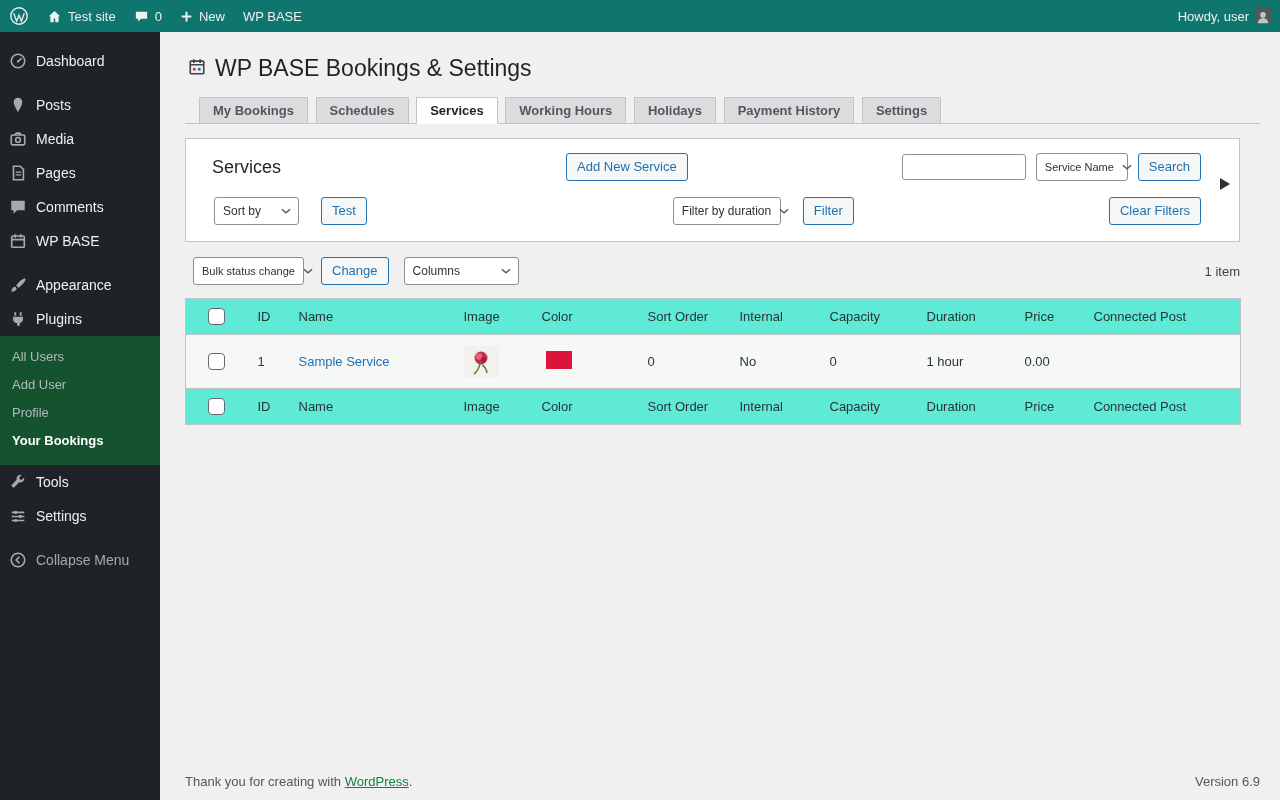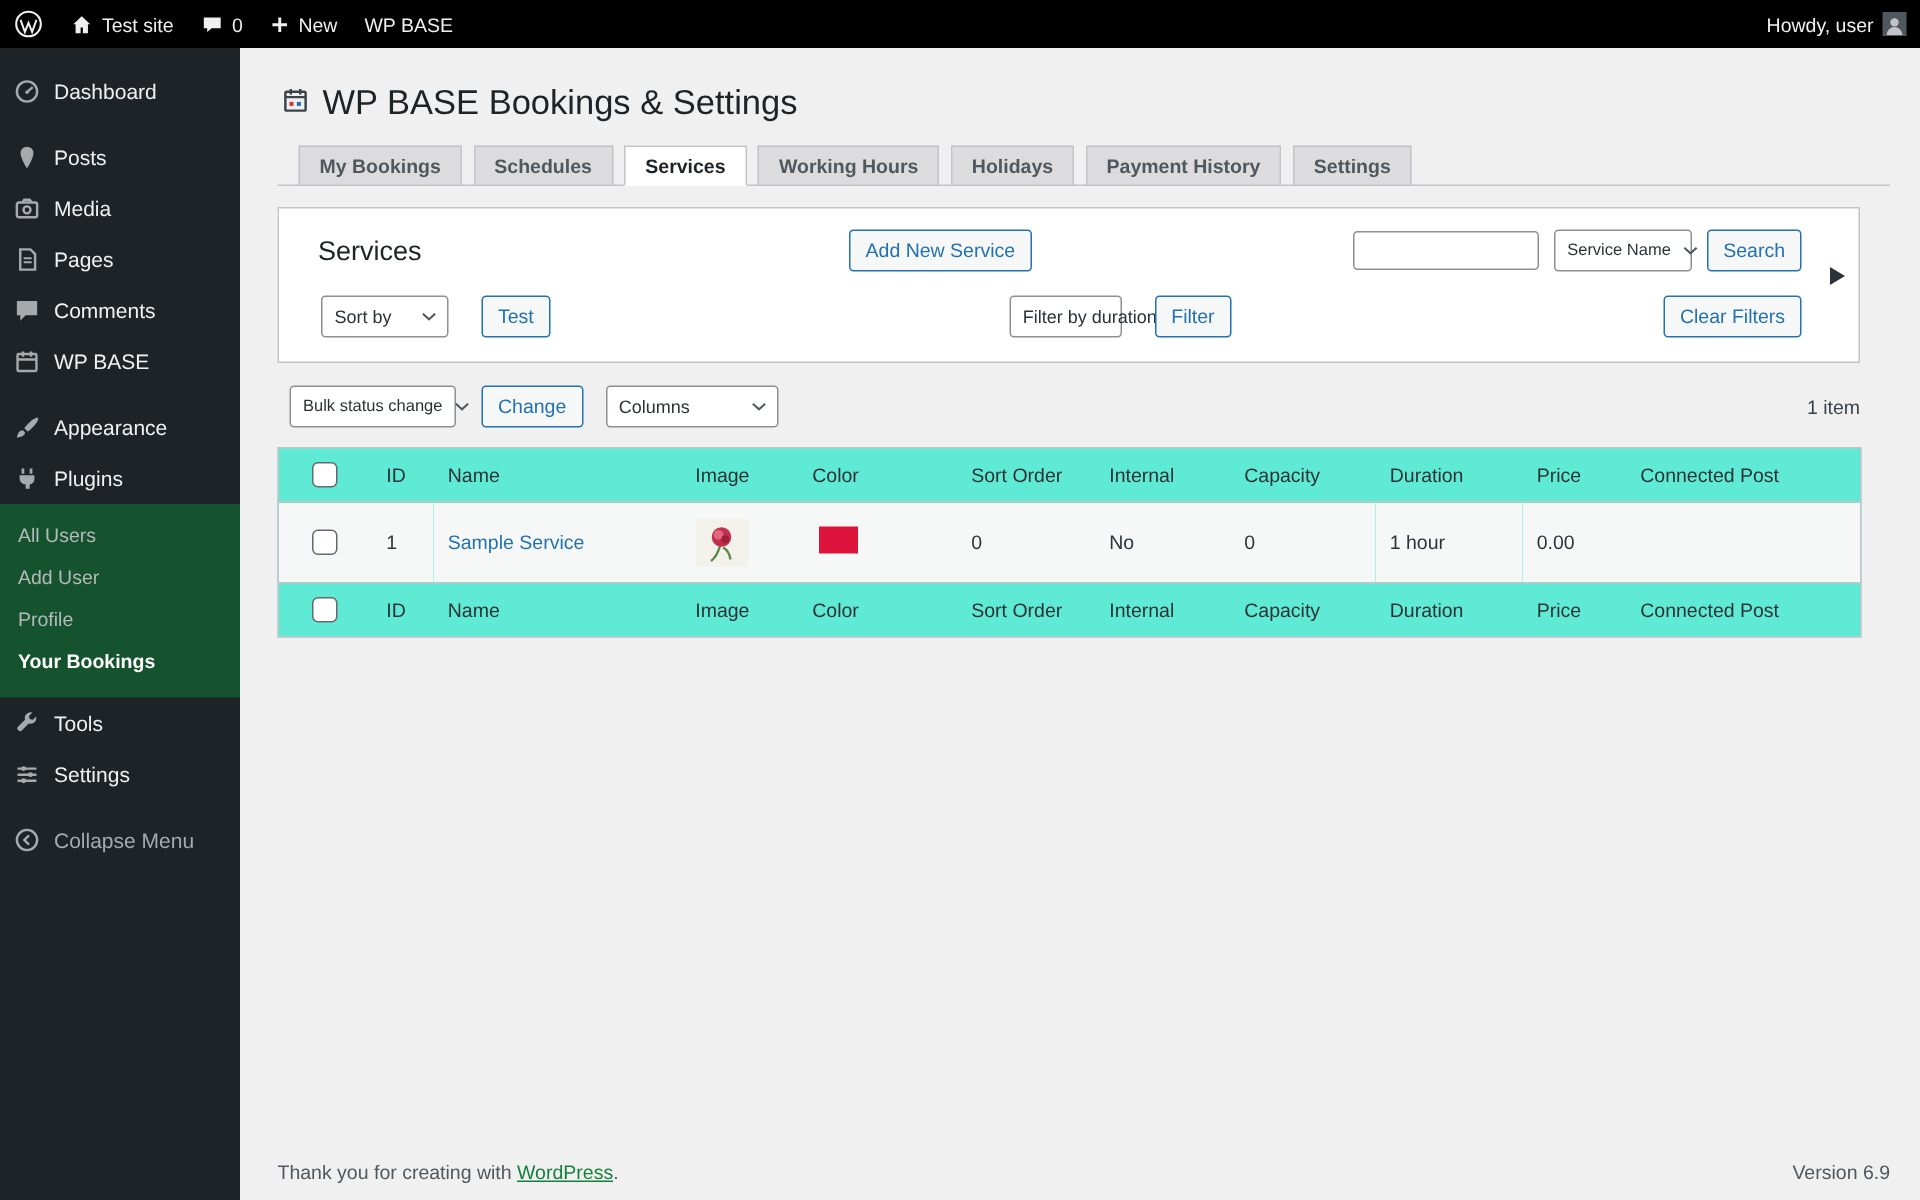--- a/index.html
+++ b/index.html
@@ -5,21 +5,21 @@
   * { box-sizing: border-box; }
   html,body { margin:0; padding:0; }
   body {
     width:1280px; height:800px; position:relative; overflow:hidden;
     background:#f0f0f1; color:#3c434a;
     font-family:"Liberation Sans","DejaVu Sans",sans-serif; font-size:13px;
   }
   
   .admin-bar {
     position:fixed; top:0; left:0; width:1280px; height:32px;
-    background:#000000; color:#f0f0f1; display:flex; align-items:stretch; z-index:100;
+    background:#0f766e; color:#f0f0f1; display:flex; align-items:stretch; z-index:100;
   }
   .ab-item { display:flex; align-items:center; gap:6px; padding:0 9px; font-size:13px; cursor:pointer; }
   .ab-item svg { display:block; }
   .ab-spacer { flex:1; }
   .avatar { width:16px; height:16px; background:#50575e; display:inline-flex; align-items:flex-end; justify-content:center; overflow:hidden; }
   
   .sidebar {
     position:fixed; top:32px; left:0; width:160px; height:768px;
     background:#1d2327; padding-top:12px; z-index:50;
   }
@@ -67,21 +67,21 @@
     background:#f6f7f7; border:1px solid #2271b1; border-radius:3px;
     color:#2271b1; font-size:13px; font-family:inherit; cursor:pointer; white-space:nowrap;
   }
   .wp-select {
     display:inline-flex; align-items:center; justify-content:space-between; gap:8px;
     height:28px; padding:0 7px 0 8px; background:#fff;
     border:1px solid #8c8f94; border-radius:3px; font-size:12px; color:#2c3338; cursor:pointer; white-space:nowrap;
   }
   .wp-select svg { flex:none; display:block; }
   .w-sort { width:85px; margin-left:12px; }
-  .w-filter { width:75px; margin-left:306px; }
+  .w-filter { width:108px; margin-left:306px; }
   .w-field { width:92px; font-size:11px; }
   .w-bulk { width:111px; font-size:11px; margin-left:8px; }
   .w-columns { width:115px; margin-left:15px; }
   .btn-gap { margin-left:22px; }
   .clear-filters { margin-left:auto; margin-right:22px; }
   .search-input {
     width:124px; height:26px; padding:0 7px; background:#fff; color:#2c3338;
     border:1px solid #8c8f94; border-radius:3px; font-size:13px; font-family:inherit;
   }
   

